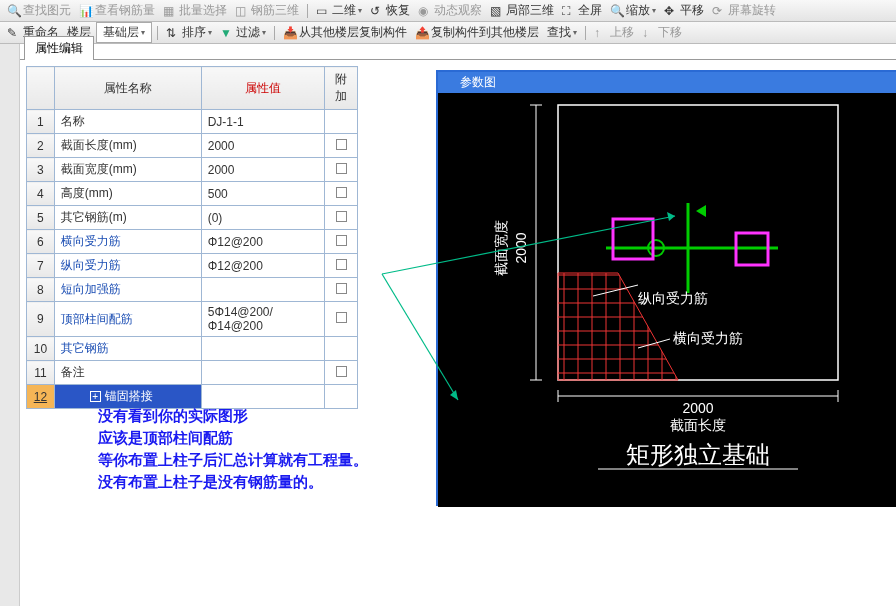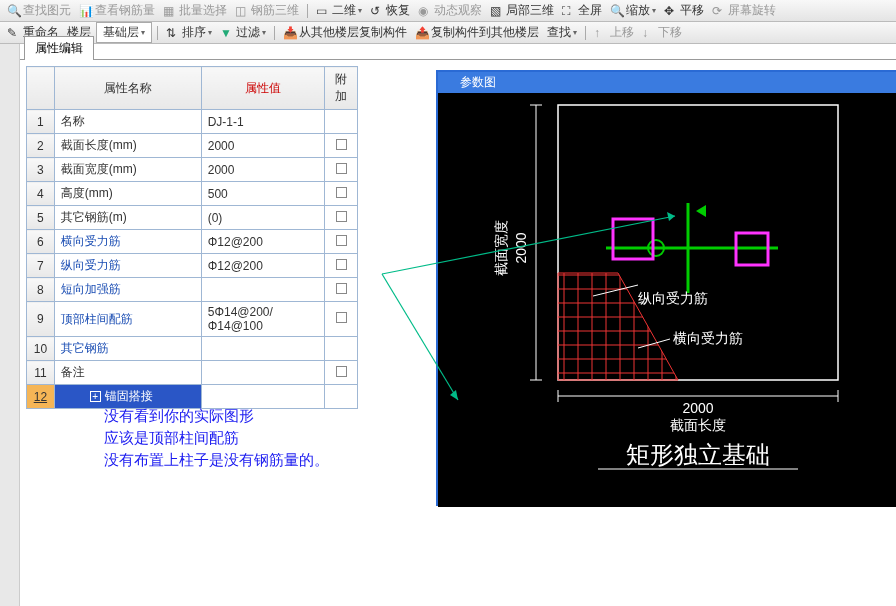--- a/index.html
+++ b/index.html
@@ -32,21 +32,21 @@
   .prop-table td.chk { text-align: center; width: 34px; }
   .prop-table td.chk .cb { width: 11px; height: 11px; border: 1px solid #888; display: inline-block; background: #fff; }
   .prop-table tr.selrow td.rownum { background: #f5b556; text-decoration: underline; }
   .prop-table tr.selrow td.name { background: #2a56c6; color: #fff; padding-left: 35px; }
   .plus-box { display:inline-block; width:11px; height:11px; border:1px solid #fff; background:#2a56c6; color:#fff; font-size:10px; line-height:9px; text-align:center; margin-right:4px; }
   
   .diagram-panel { position: absolute; left: 416px; top: 10px; width: 462px; height: 436px; border: 2px solid #2a6ad4; }
   .diagram-title { background: #3a7be0; color: #fff; font-size: 12px; padding: 2px 22px; }
   .diagram-body { background: #000; width: 100%; height: calc(100% - 18px); position: relative; }
   
-  .annotation { position: absolute; left: 84px; top: 345px; color: #1a1af0; font-size: 15px; line-height: 22px; font-family: SimSun, serif; }
+  .annotation { position: absolute; left: 78px; top: 345px; color: #1a1af0; font-size: 15px; line-height: 22px; font-family: SimSun, serif; font-weight: bold; }
   
   svg.overlay { position:absolute; left:0; top:0; pointer-events:none; }
 </style>
 </head>
 <body>
 
 <div class="toolbar">
   <span class="tb-item gray">
       <span class="ico">🔍</span>
       <span>查找图元</span>
@@ -209,21 +209,21 @@
             </tr>
             <tr>
               <td class="rownum">8</td>
               <td class="name link"><span>短向加强筋</span></td>
               <td class="valcell"></td>
               <td class="chk"><span class="cb"></span></td>
             </tr>
             <tr>
               <td class="rownum">9</td>
               <td class="name link"><span>顶部柱间配筋</span></td>
-              <td class="valcell">5Φ14@200/Φ14@100</td>
+              <td class="valcell">5Φ14@200/Φ14@200</td>
               <td class="chk"><span class="cb"></span></td>
             </tr>
             <tr>
               <td class="rownum">10</td>
               <td class="name link"><span>其它钢筋</span></td>
               <td class="valcell"></td>
               <td class="chk"></td>
             </tr>
             <tr>
               <td class="rownum">11</td>
@@ -236,20 +236,21 @@
               <td class="name"><span class="plus-box">+</span><span>锚固搭接</span></td>
               <td class="valcell"></td>
               <td class="chk"></td>
             </tr>
           </tbody>
       </table>
 
       <div class="annotation">
         <div>没有看到你的实际图形</div>
         <div>应该是顶部柱间配筋</div>
+        <div>等你布置上柱子后汇总计算就有工程量。</div>
         <div>没有布置上柱子是没有钢筋量的。</div>
       </div>
 
       <div class="diagram-panel">
         <div class="diagram-title">参数图</div>
         <div class="diagram-body">
           <svg width="100%" height="100%" viewBox="0 0 458 414">
 
             <rect x="120" y="12" width="280" height="275" fill="none" stroke="#fff" stroke-width="1.5"></rect>
 

